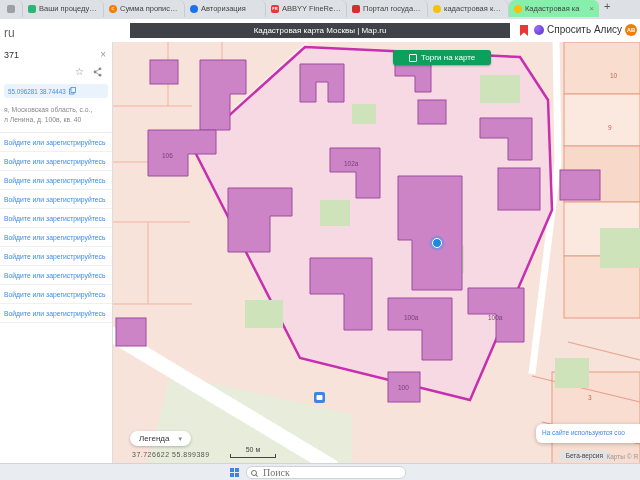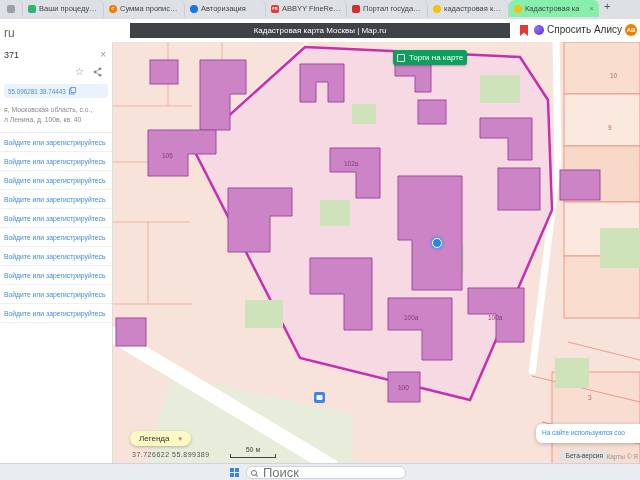--- a/index.html
+++ b/index.html
@@ -55,24 +55,24 @@
   .sb-addr{padding:2px 4px 8px;font-size:6.8px;color:#888;line-height:1.4;
            border-bottom:1px solid #ececec}
   .sb-row{padding:6px 4px 5px;border-bottom:1px solid #f0f0f0;font-size:6.8px}
   .sb-row span{color:#3f8ae0;cursor:pointer}
 
   
   .map{position:absolute;top:42px;left:112px;right:0;bottom:16px;background:#f8e3da;
        overflow:hidden}
   .map svg{position:absolute;inset:0}
   .trades{position:absolute;left:281px;top:8px;background:#0d9f5c;color:#fff;font-size:8px;
-          border-radius:3px;padding:3px 4px;display:flex;align-items:center;gap:4px;
+          border-radius:3px;padding:3px 16px;display:flex;align-items:center;gap:4px;
           box-shadow:0 1px 2px rgba(0,0,0,.3);cursor:pointer}
   .trades .ic{width:6px;height:6px;border:1px solid #fff;border-radius:1px}
-  .legendbtn{position:absolute;left:18px;bottom:18px;background:#fef9c3;border-radius:10px;
+  .legendbtn{position:absolute;left:18px;bottom:18px;background:#ffffff;border-radius:10px;
           padding:3px 9px;font-size:8px;color:#333;display:flex;gap:9px;align-items:center;
           box-shadow:0 1px 3px rgba(0,0,0,.25);cursor:pointer}
   .chev{font-size:7px;color:#888}
   .coordsbar{position:absolute;left:20px;bottom:6px;font-size:7px;color:#555;letter-spacing:.5px}
   .scale{position:absolute;left:118px;bottom:6px;font-size:7px;color:#444;text-align:center}
   .scale .bar{margin-top:1px;height:3px;border-left:1px solid #444;border-right:1px solid #444;
               border-bottom:1px solid #444;width:44px}
   .cookie{position:absolute;right:0;bottom:21px;width:92px;background:#fff;
           border-radius:6px 0 0 6px;box-shadow:0 1px 4px rgba(0,0,0,.25);padding:5px 6px;
           font-size:6.5px;color:#555;line-height:1.35}
@@ -87,22 +87,22 @@
   .startbtn{position:absolute;left:230px;top:4px;width:9px;height:9px;display:grid;
             grid-template-columns:4px 4px;grid-gap:1px;cursor:pointer}
   .startbtn i{background:#3a85e8;width:4px;height:4px}
   .search{position:absolute;left:246px;top:2px;width:150px;height:11px;background:#fff;
           border:1px solid #d0d4d9;border-radius:6px;display:flex;align-items:center;
           padding:0 4px;gap:4px}
   .mag{width:4px;height:4px;border:1px solid #777;border-radius:50%;position:relative;
        flex:0 0 auto}
   .mag::after{content:"";position:absolute;width:3px;height:1px;background:#777;
        transform:rotate(45deg);left:3px;top:4px}
-  .search input{border:none;outline:none;font-size:13px;width:100%;
-       font-family:Liberation Sans, sans-serif;background:transparent;color:#444}
+  .search input{border:none;outline:none;font-size:10px;width:100%;
+       font-family:Liberation Serif, serif;background:transparent;color:#444}
 </style>
 </head>
 <body>
 
 <div class="tabstrip">
   <div class="tab small">
     <span class="fav f0"></span>
   </div>
   <div class="tab">
     <span class="fav f1"></span>

